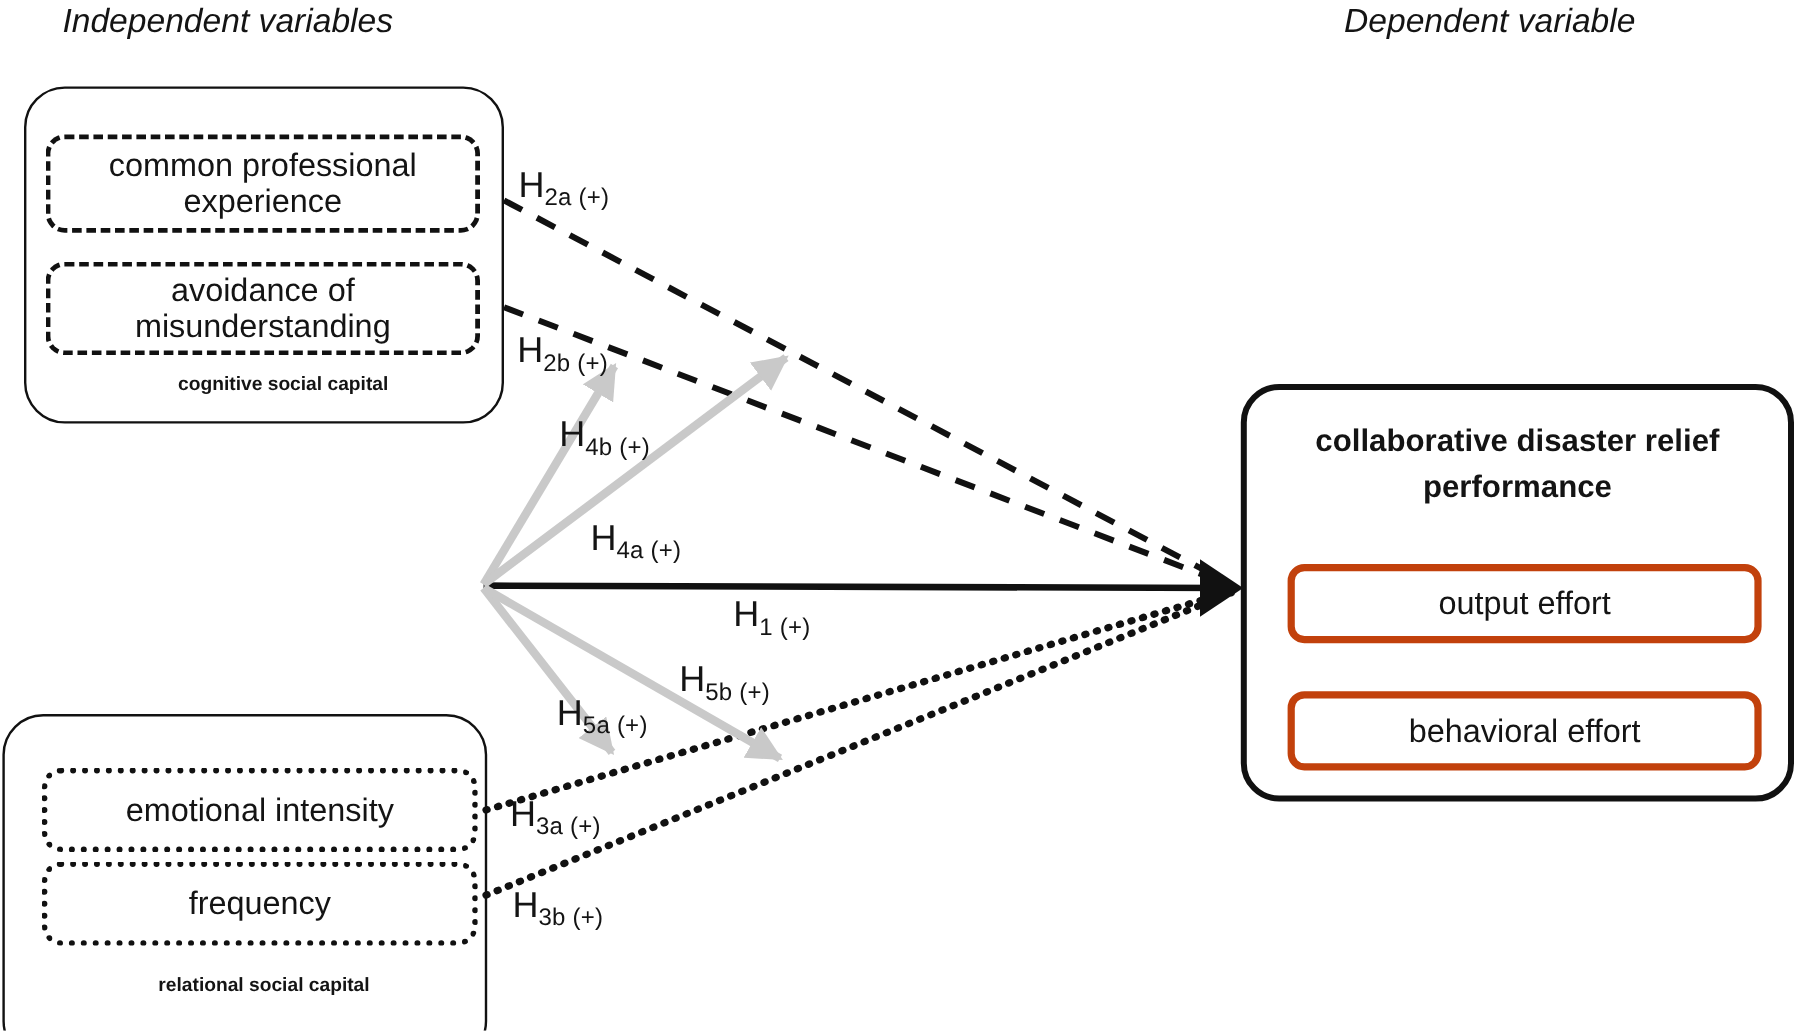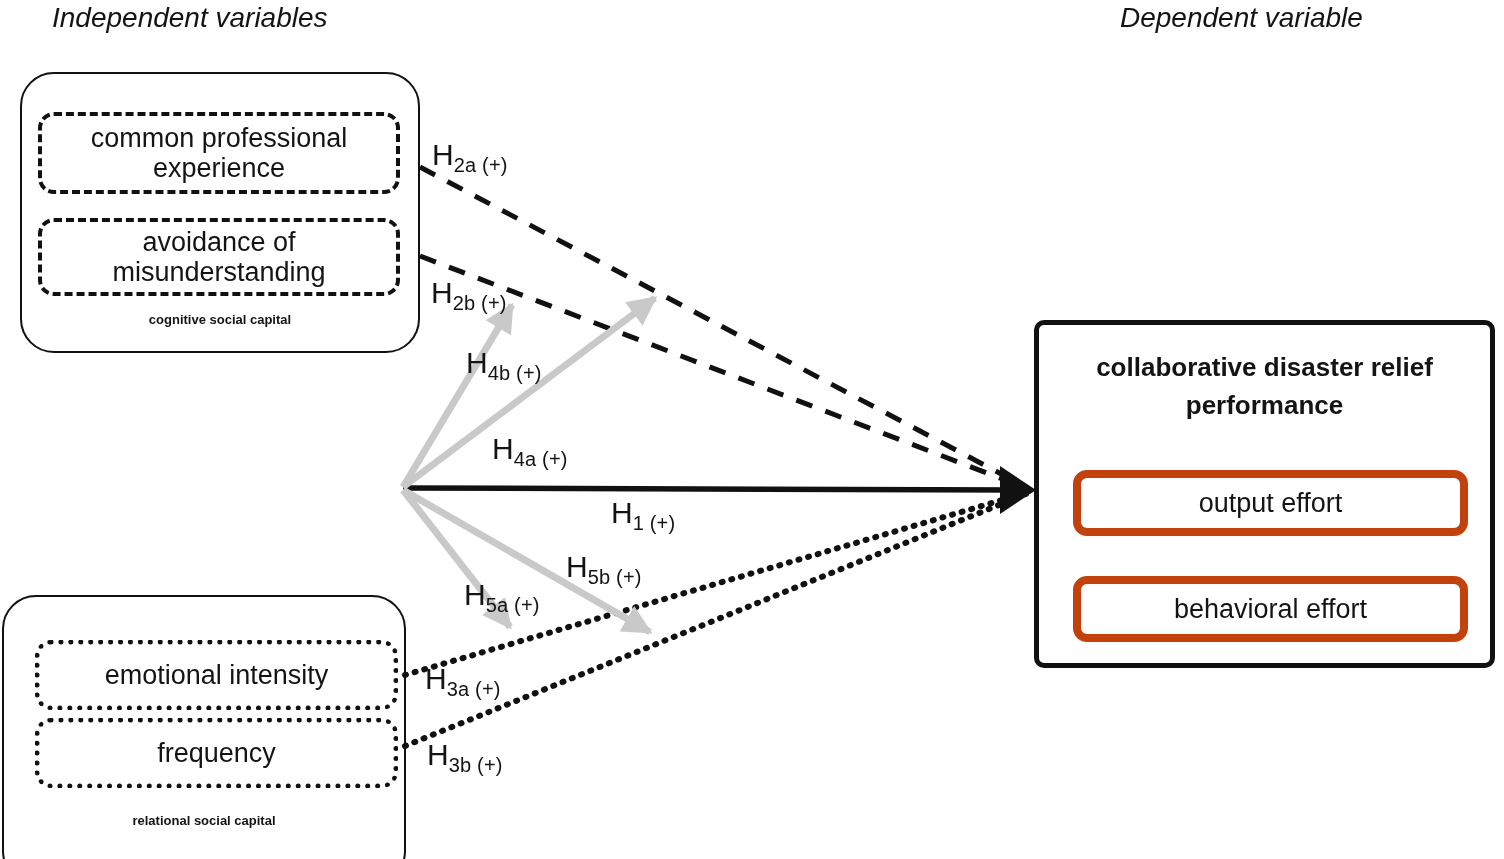--- a/index.html
+++ b/index.html
@@ -70,25 +70,25 @@
   .dotted { border: 5px dotted #111111; }
 
   #inner-common       { left: 38px; top: 112px; width: 362px; height: 82px; }
   #inner-avoidance    { left: 38px; top: 218px; width: 362px; height: 78px; }
   #inner-emotional    { left: 35px; top: 640px; width: 363px; height: 70px; }
   #inner-intimacy     { left: 35px; top: 718px; width: 363px; height: 70px; }
 
   
   .capital-caption {
     position: absolute;
-    font-size: 13px;
+    font-size: 16px;
     font-weight: bold;
     text-align: center;
     width: 100%;
-    left: 0;
+    left: 16px;
     white-space: nowrap;
   }
   #cap-cognitive  { top: 238px; }
   #cap-relational { top: 216px; }
 
   
   #freq-title {
     font-size: 28px;
     line-height: 1.1;
     margin-bottom: 4px;
@@ -99,36 +99,36 @@
     line-height: 1.1;
     white-space: nowrap;
   }
 
   
   #box-dependent {
     position: absolute;
     box-sizing: border-box;
     left: 1034px; top: 320px; width: 461px; height: 348px;
     border: 5px solid #111111;
-    border-radius: 10px;
+    border-radius: 32px;
     background: transparent;
   }
   #dv-title {
     position: absolute;
     left: 28px; right: 28px; top: 24px;
     text-align: center;
     font-size: 26px;
     font-weight: bold;
     line-height: 1.45;
   }
   .dv-sub-box {
     position: absolute;
     box-sizing: border-box;
     left: 34px; width: 395px; height: 66px;
-    border: 8px solid #c2410c;
+    border: 6px solid #c2410c;
     border-radius: 14px;
     display: flex;
     align-items: center;
     justify-content: center;
     font-size: 27px;
     background: transparent;
   }
   #dv-output    { top: 145px; }
   #dv-behavior  { top: 251px; }
 

